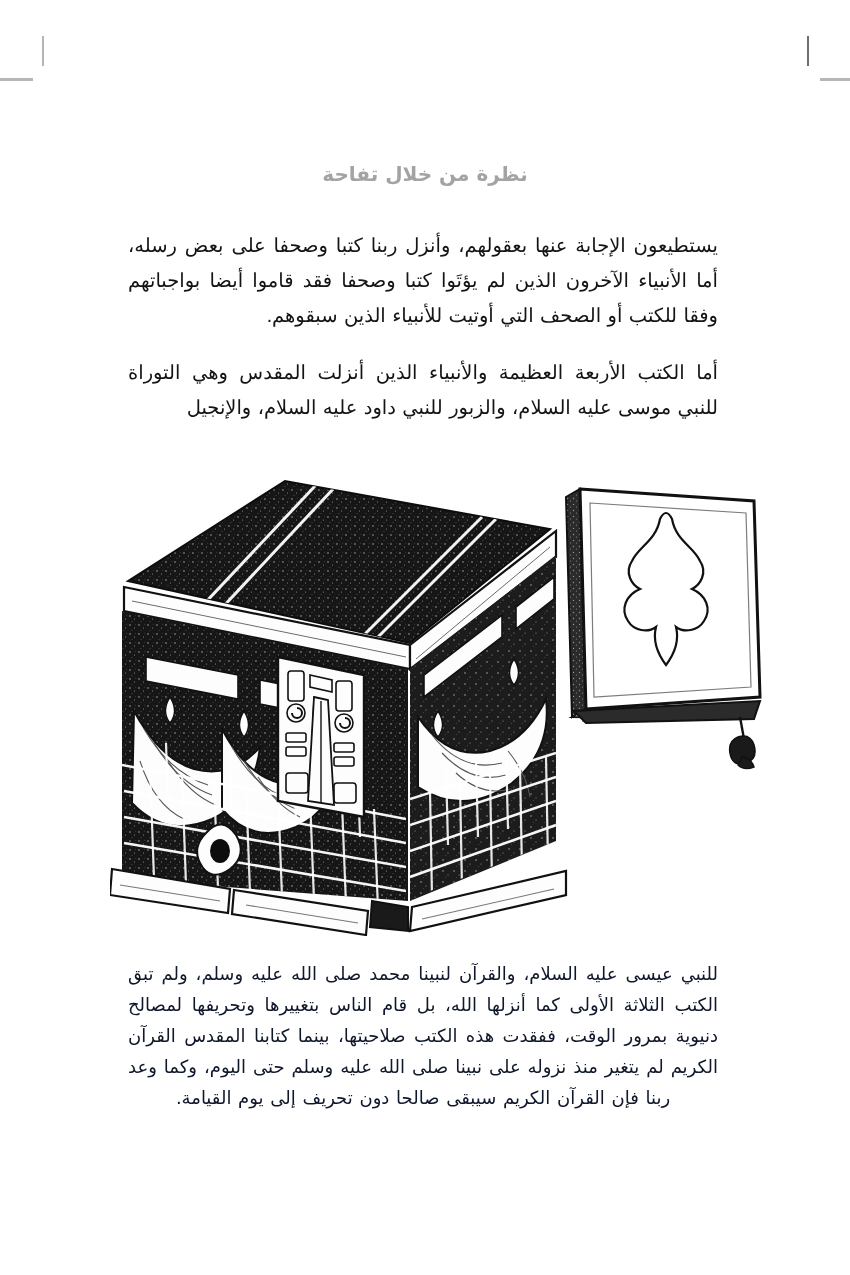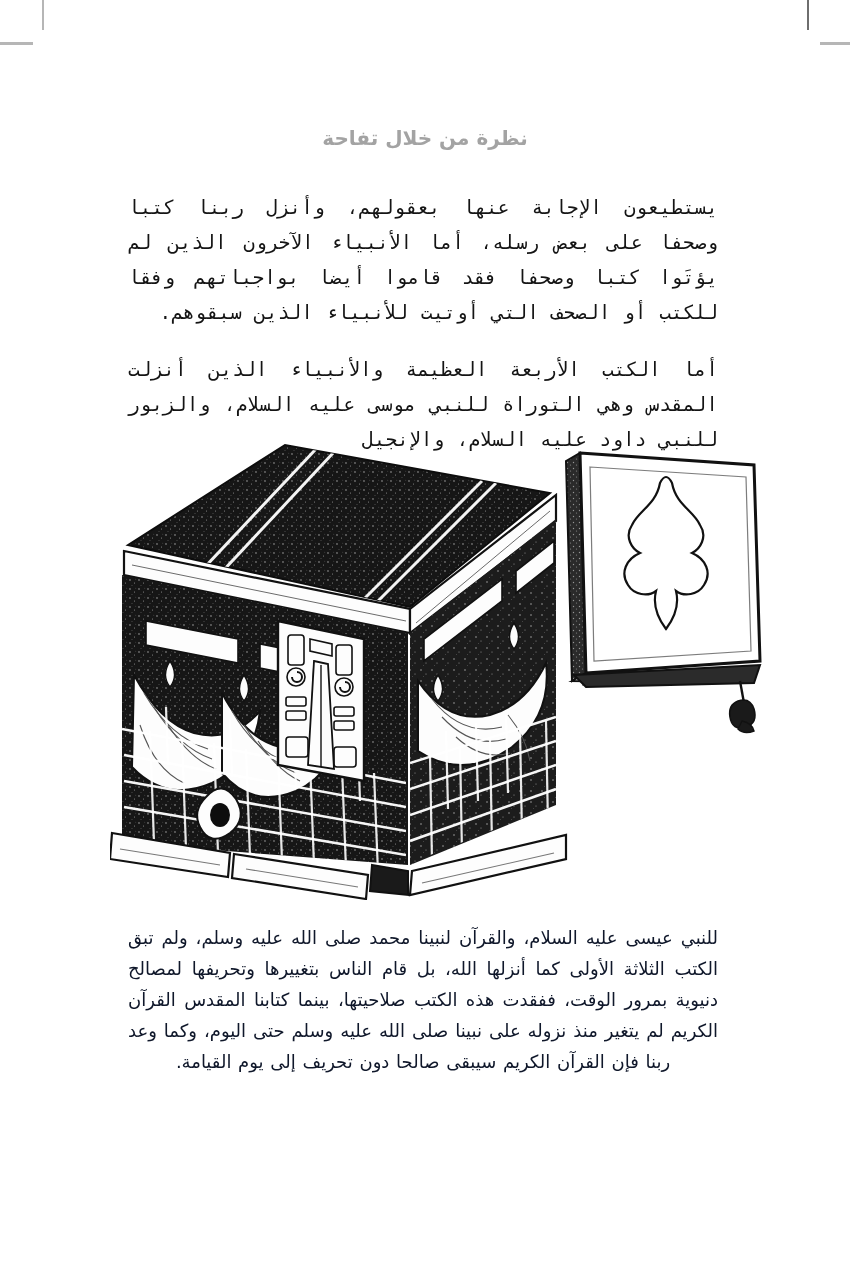--- a/index.html
+++ b/index.html
@@ -8,20 +8,21 @@
     padding: 0;
     background: #ffffff;
   }
   .page {
     position: relative;
     width: 850px;
     height: 1218px;
     background: #ffffff;
     overflow: hidden;
     font-family: "DejaVu Sans", "Liberation Sans", sans-serif;
+    margin-top: 36px;
   }
 
   
   .crop {
     position: absolute;
     background: #b6b6b6;
   }
   .crop-tl-v { left: 42px;  top: 0;      width: 2px;  height: 30px; }
   .crop-tl-h { left: 0;     top: 42px;   width: 33px; height: 3px;  }
   .crop-tr-v { left: 807px; top: 0;      width: 2px;  height: 30px; background:#6e6e6e; }
@@ -53,21 +54,21 @@
     width: 590px;
   }
   p.body-par {
     margin: 0;
     text-align: justify;
     text-align-last: right;
     direction: rtl;
     font-size: 19.5px;
     line-height: 35px;
     color: #141414;
-    font-family: Liberation Mono, monospace;
+    font-family: Liberation Sans, sans-serif;
     word-spacing: 1px;
   }
   p.par-gap { margin-top: 22px; }
 
   .tail-text {
     position: absolute;
     left: 128px;
     top: 922px;
     width: 590px;
   }

